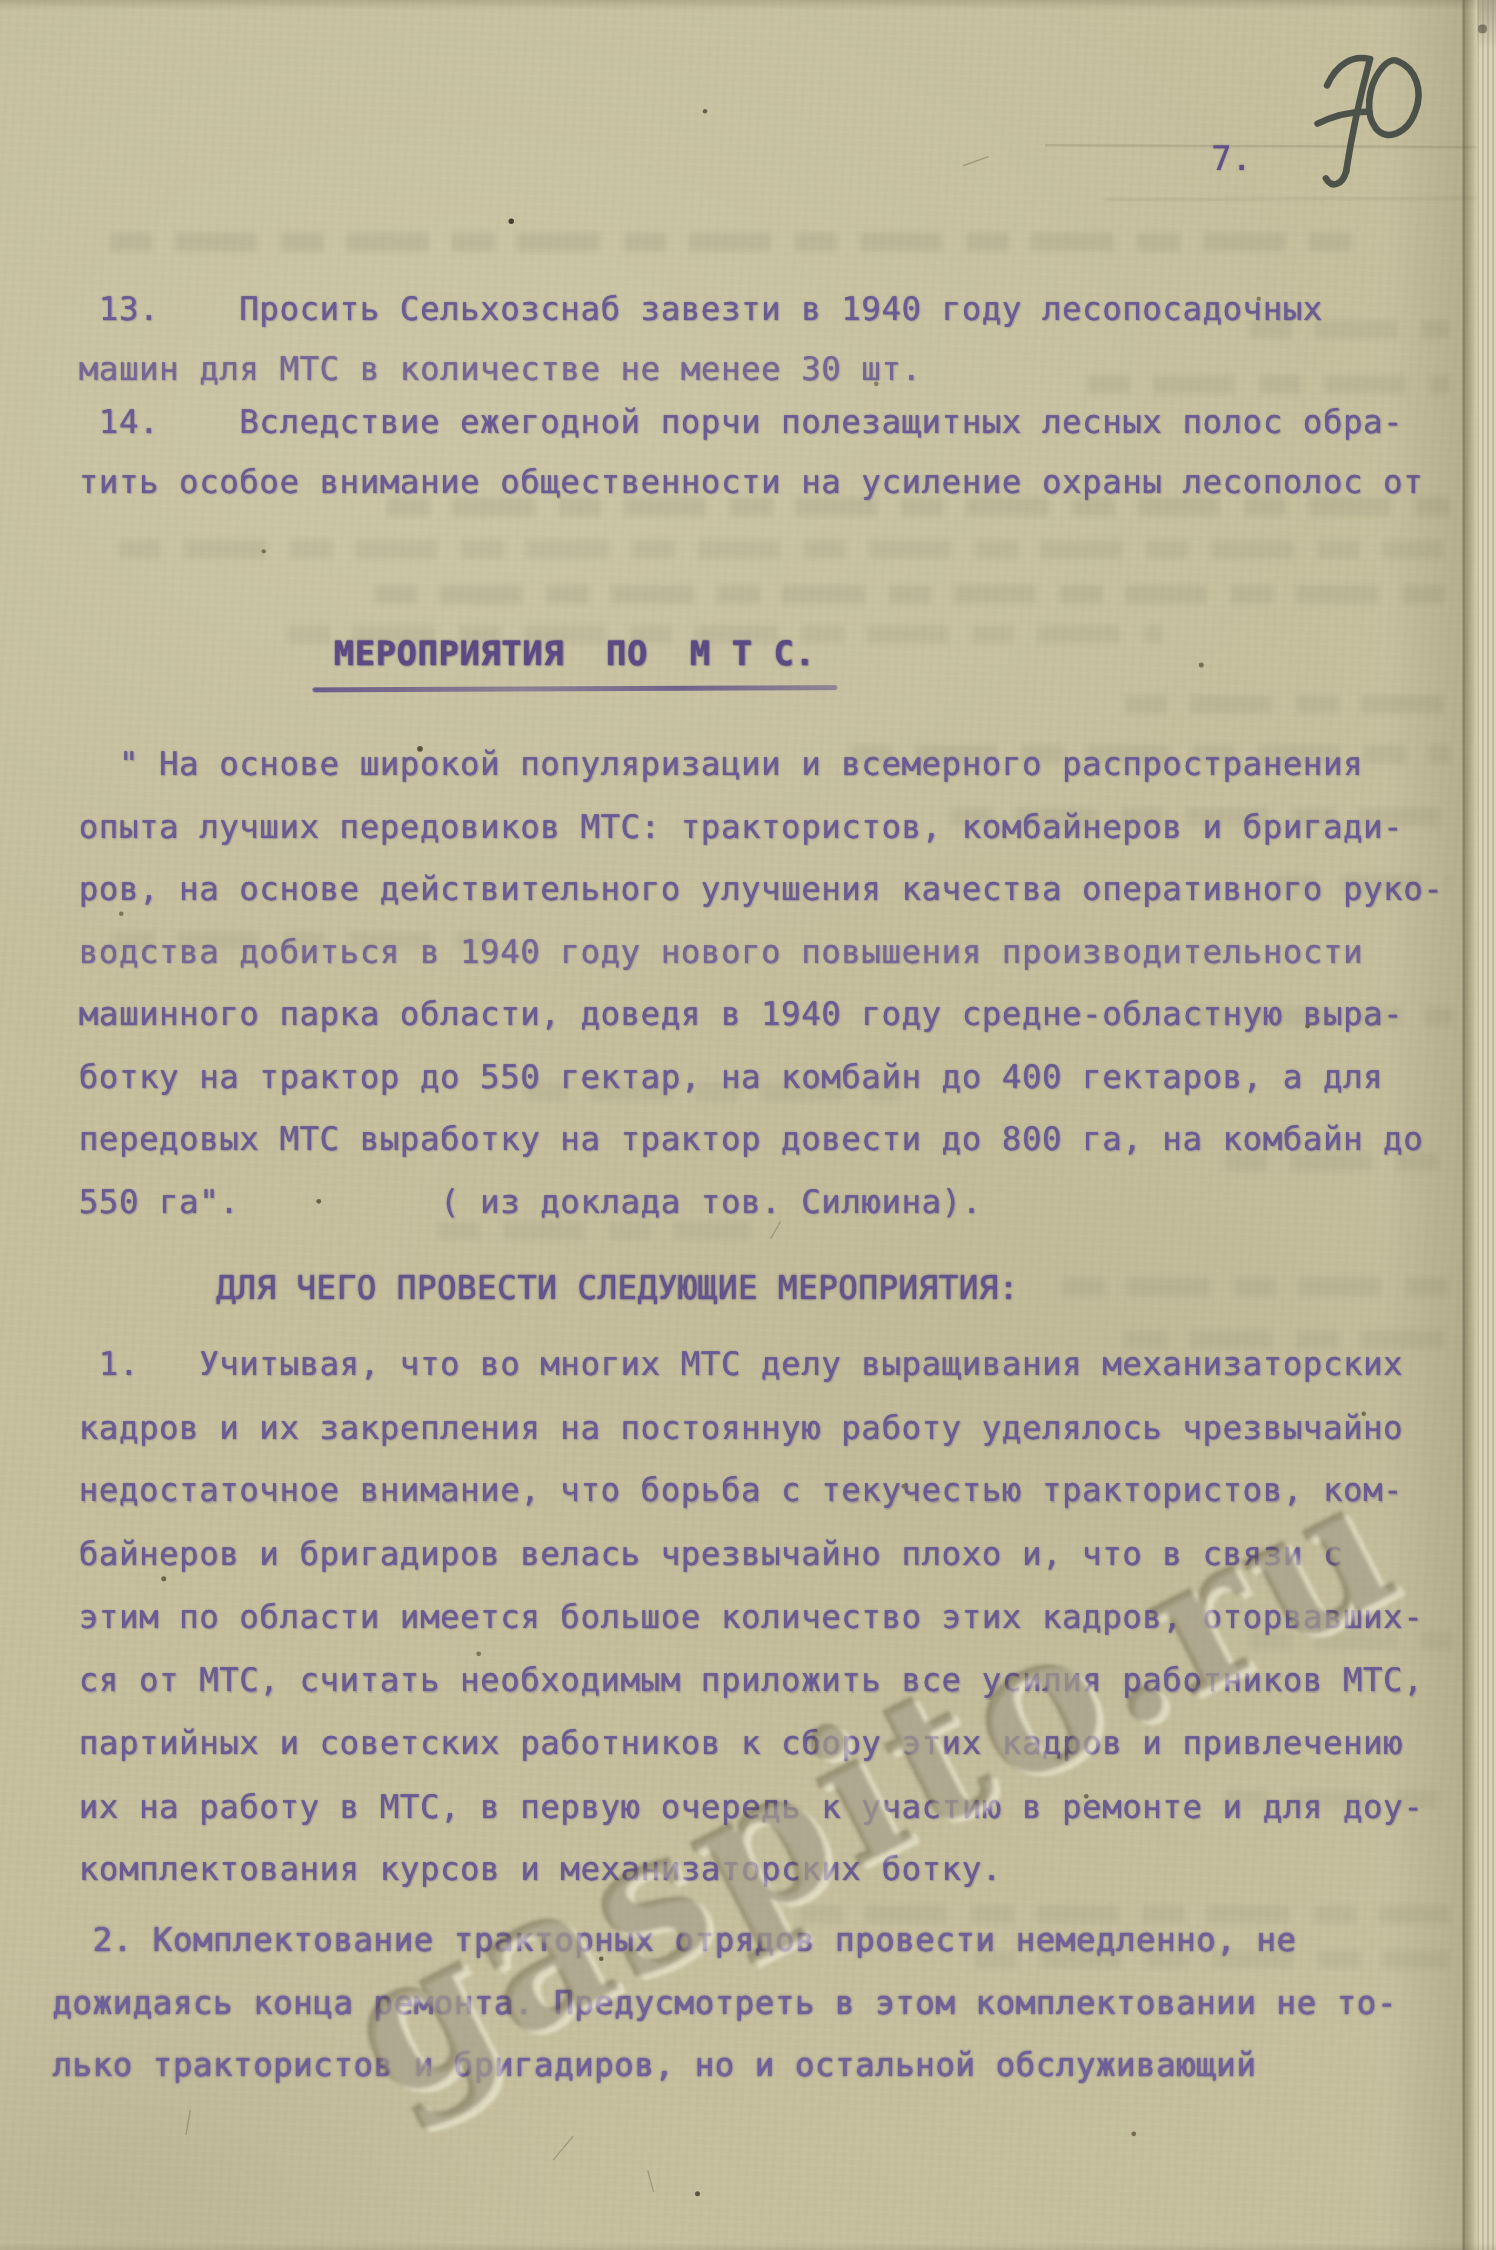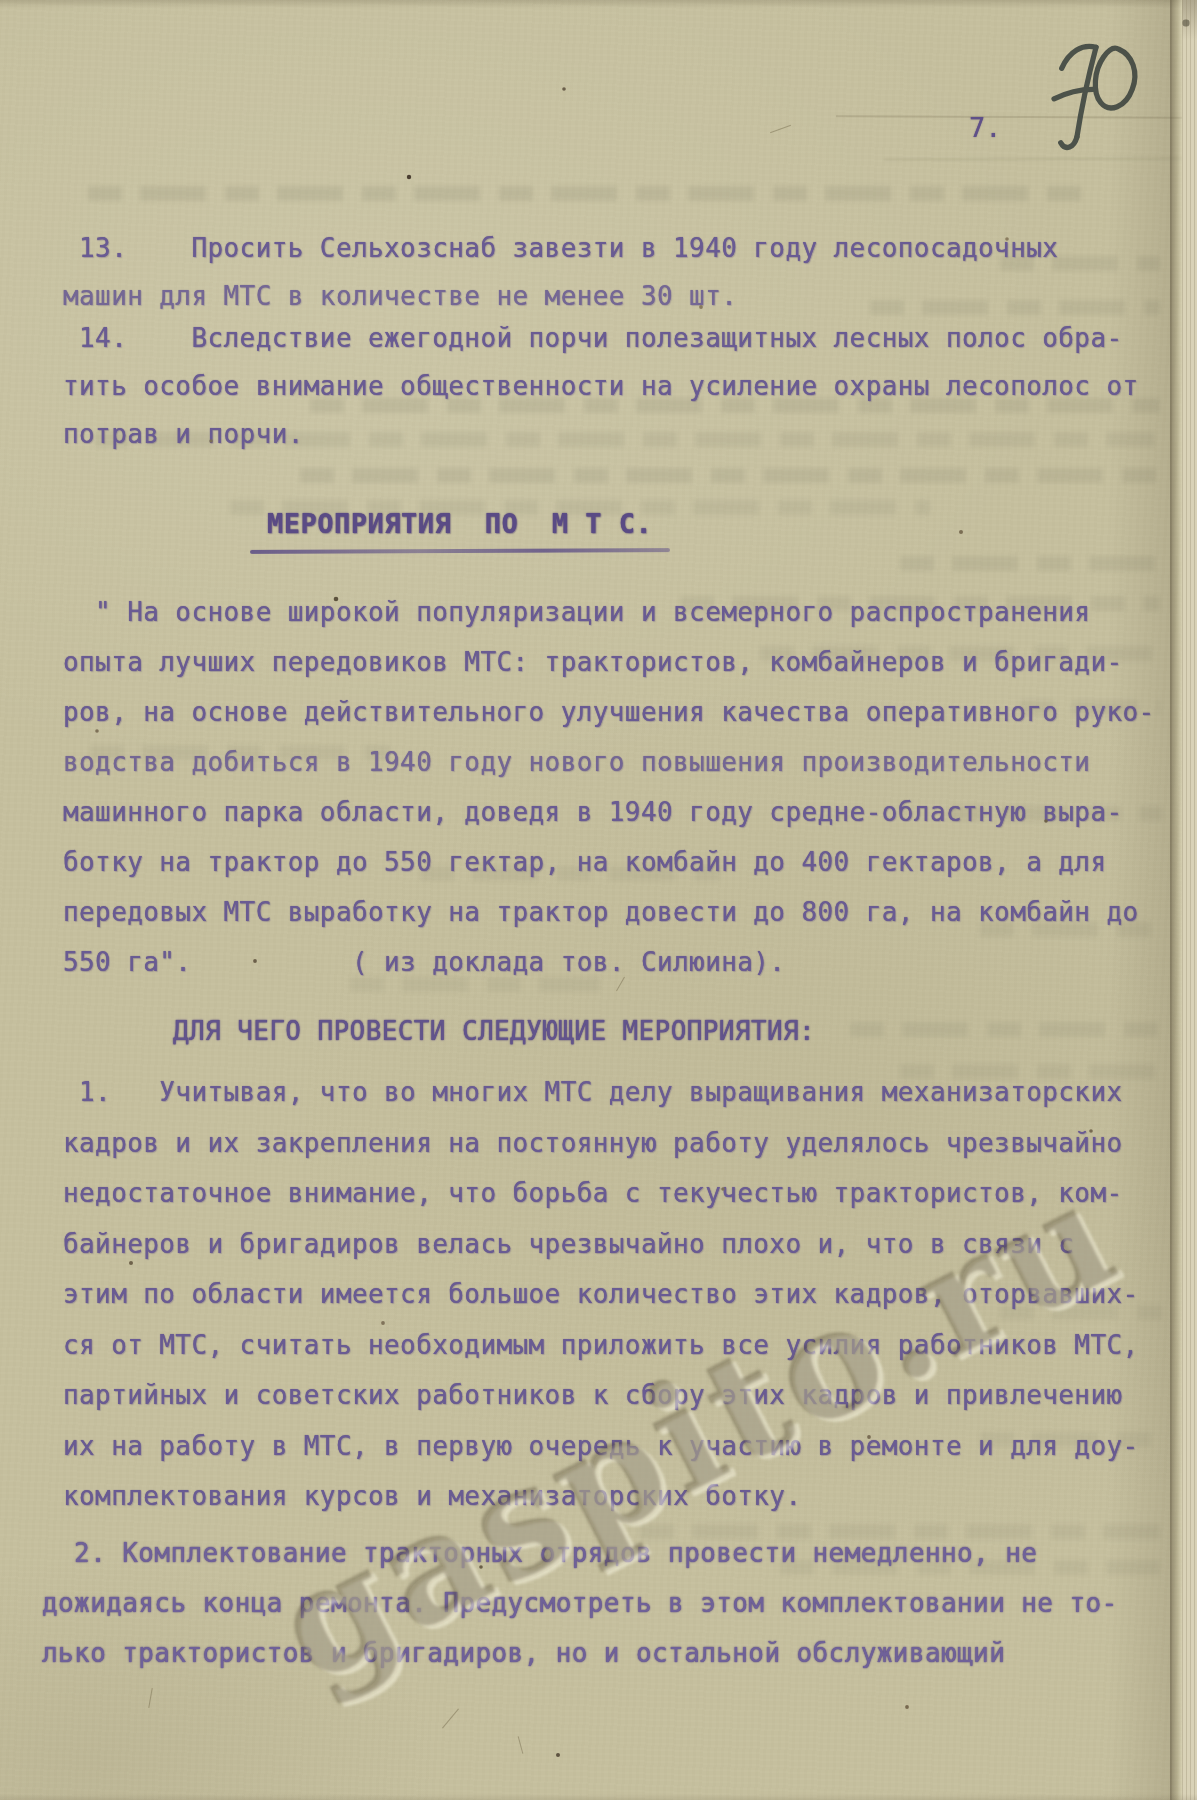--- a/index.html
+++ b/index.html
@@ -141,21 +141,20 @@
   </svg>
 
   <div class="sec lh48" style="left:63px;top:224px;">
     <div class="tline"> 13.    Просить Сельхозснаб завезти в 1940 году лесопосадочных</div>
     <div class="tline faded">машин для МТС в количестве не менее 30 шт.</div>
   </div>
 
   <div class="sec lh48" style="left:63px;top:314px;">
     <div class="tline"> 14.    Вследствие ежегодной порчи полезащитных лесных полос обра-</div>
     <div class="tline">тить особое внимание общественности на усиление охраны лесополос от</div>
-    <div class="tline">потрав и порчи.</div>
   </div>
 
   <div class="heading">МЕРОПРИЯТИЯ  ПО  М Т С.</div>
   <div class="heading-underline"></div>
 
   <div class="sec" style="left:63px;top:587px;">
     <div class="tline">  " На основе широкой популяризации и всемерного распространения</div>
     <div class="tline">опыта лучших передовиков МТС: трактористов, комбайнеров и бригади-</div>
     <div class="tline">ров, на основе действительного улучшения качества оперативного руко-</div>
     <div class="tline faded">водства добиться в 1940 году нового повышения производительности</div>

